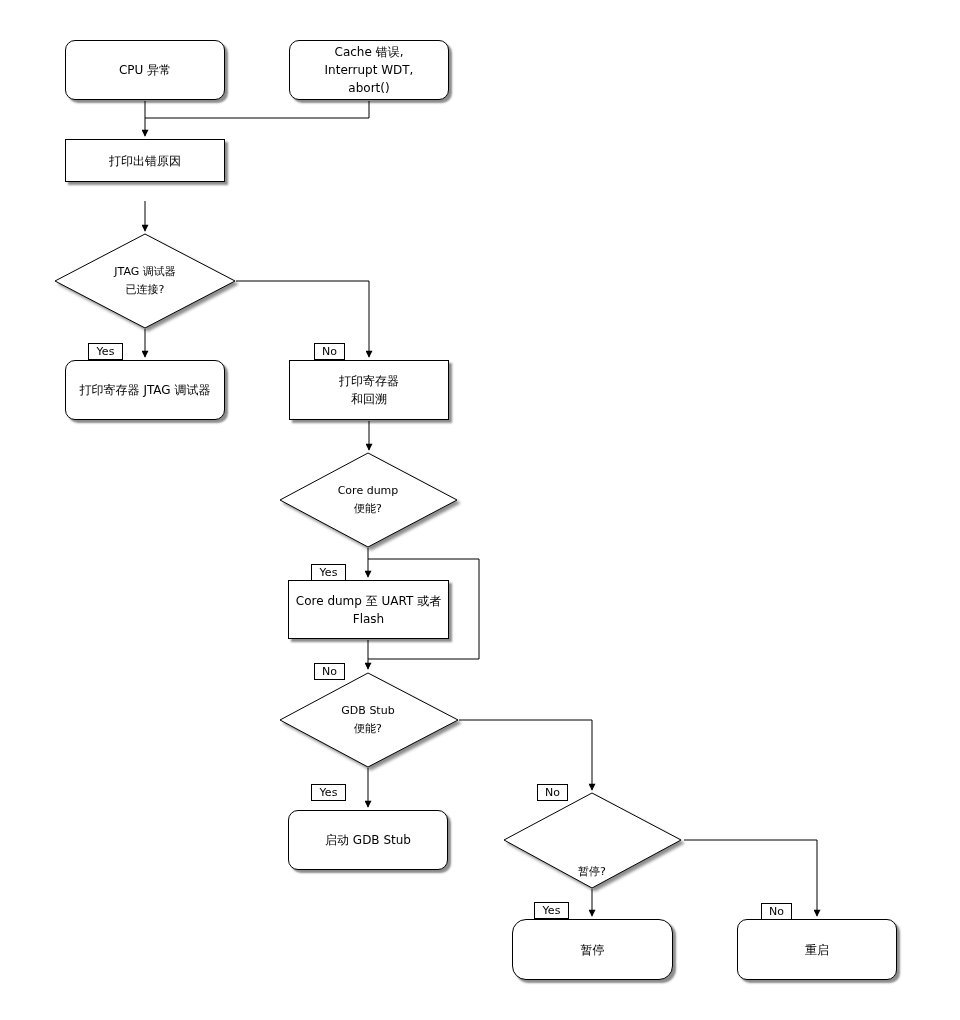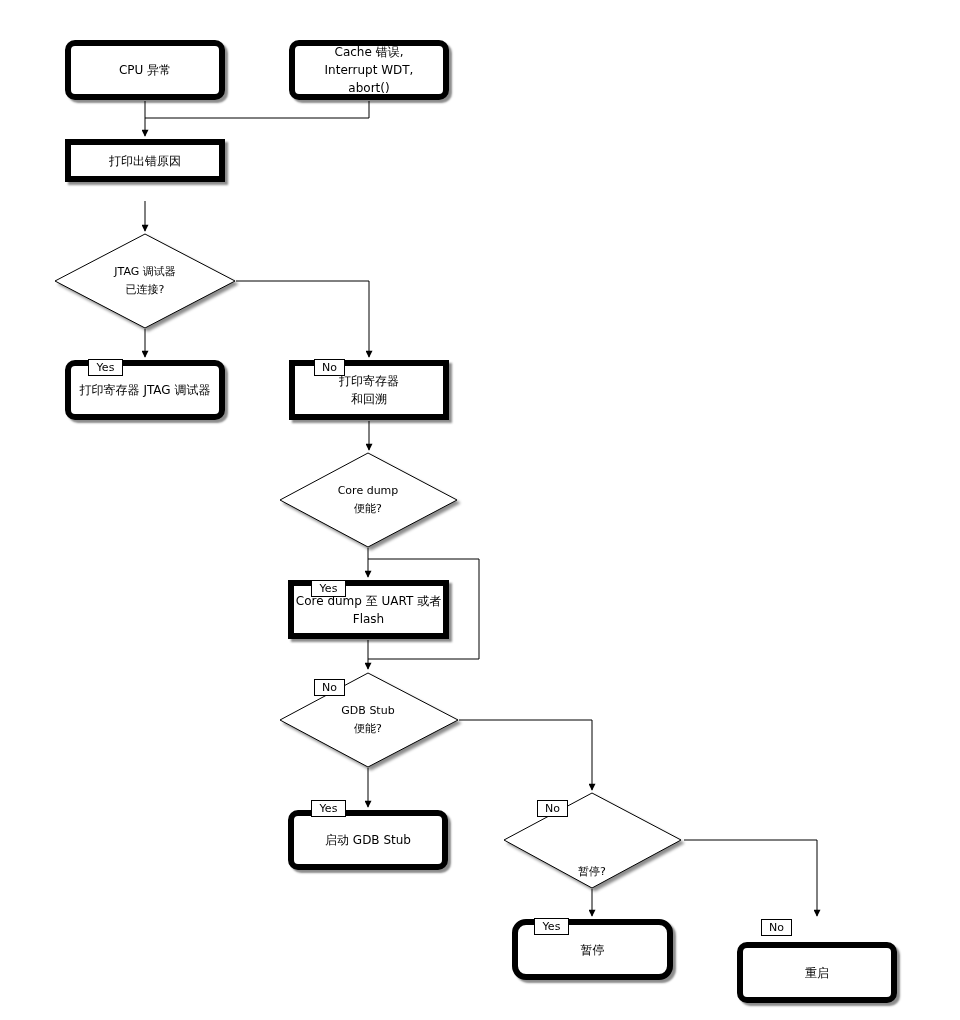--- a/index.html
+++ b/index.html
@@ -5,32 +5,32 @@
   html,body{margin:0;padding:0;background:#ffffff;}
   .stage{
     position:relative;width:960px;height:1020px;background:#ffffff;overflow:hidden;
     font-family:"DejaVu Sans","Liberation Sans",sans-serif;color:#000;
   }
   .stage svg{position:absolute;left:0;top:0;}
   .edge{stroke:#000;stroke-width:1;fill:none;}
   .diamond{fill:#fff;stroke:#000;stroke-width:1;filter:drop-shadow(3px 3px 1.5px rgba(0,0,0,0.45));}
   .node{
     position:absolute;display:flex;align-items:center;justify-content:center;
-    background:#fff;border:6px solid #000000;box-sizing:border-box;
+    background:#fff;border:1px solid #000000;box-sizing:border-box;
     box-shadow:3px 3px 2px rgba(0,0,0,0.45);
     font-size:12px;line-height:18px;text-align:center;white-space:pre-line;
   }
   .rounded{border-radius:10px;}
   .dlabel{
     position:absolute;font-size:11px;line-height:18px;text-align:center;
     white-space:pre-line;pointer-events:none;
   }
   .elabel{
     position:absolute;background:#fff;border:1px solid #000;box-sizing:border-box;
-    font-size:11px;line-height:15px;text-align:center;height:17px;margin-top:16px;
+    font-size:11px;line-height:15px;text-align:center;height:17px;
   }
 </style>
 </head>
 <body>
 
 <div class="stage">
 
   <svg width="960" height="1020" viewBox="0 0 960 1020">
     <defs>
       <marker id="arr" viewBox="0 0 10 10" refX="9" refY="5" markerWidth="10" markerHeight="7" orient="auto-start-reverse">
@@ -86,21 +86,21 @@
   </div>
 
   <div class="node rounded" style="left:288px;top:810px;width:160px;height:60px;">
     <span>启动 GDB Stub</span>
   </div>
 
   <div class="node rounded" style="left:512px;top:919px;width:161px;height:61px;border-radius:14px;">
     <span>暂停</span>
   </div>
 
-  <div class="node rounded" style="left:737px;top:942px;width:160px;height:61px;">
+  <div class="node rounded" style="left:737px;top:919px;width:160px;height:61px;">
     <span>重启</span>
   </div>
 
   <div class="dlabel" style="left:75px;top:263px;width:140px;">JTAG 调试器
 已连接?</div>
   <div class="dlabel" style="left:298px;top:482px;width:140px;">Core dump
 便能?</div>
   <div class="dlabel" style="left:298px;top:702px;width:140px;">GDB Stub
 便能?</div>
   <div class="dlabel" style="left:522px;top:831px;width:140px;margin-top:32px;">暂停?</div>

